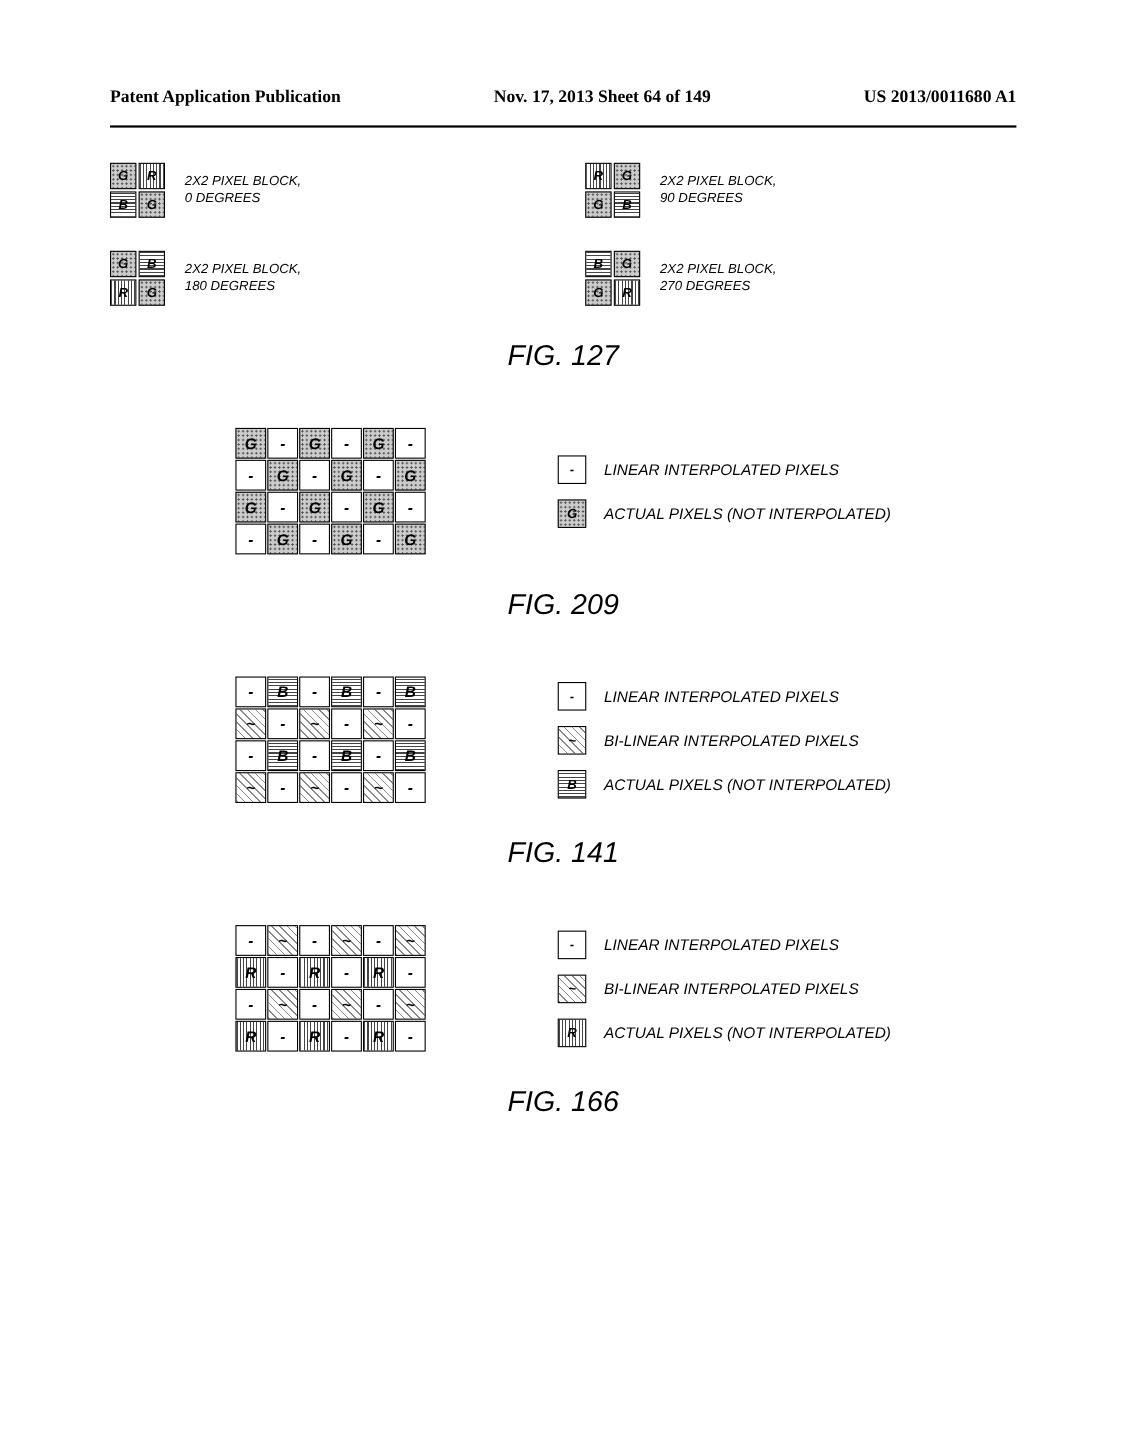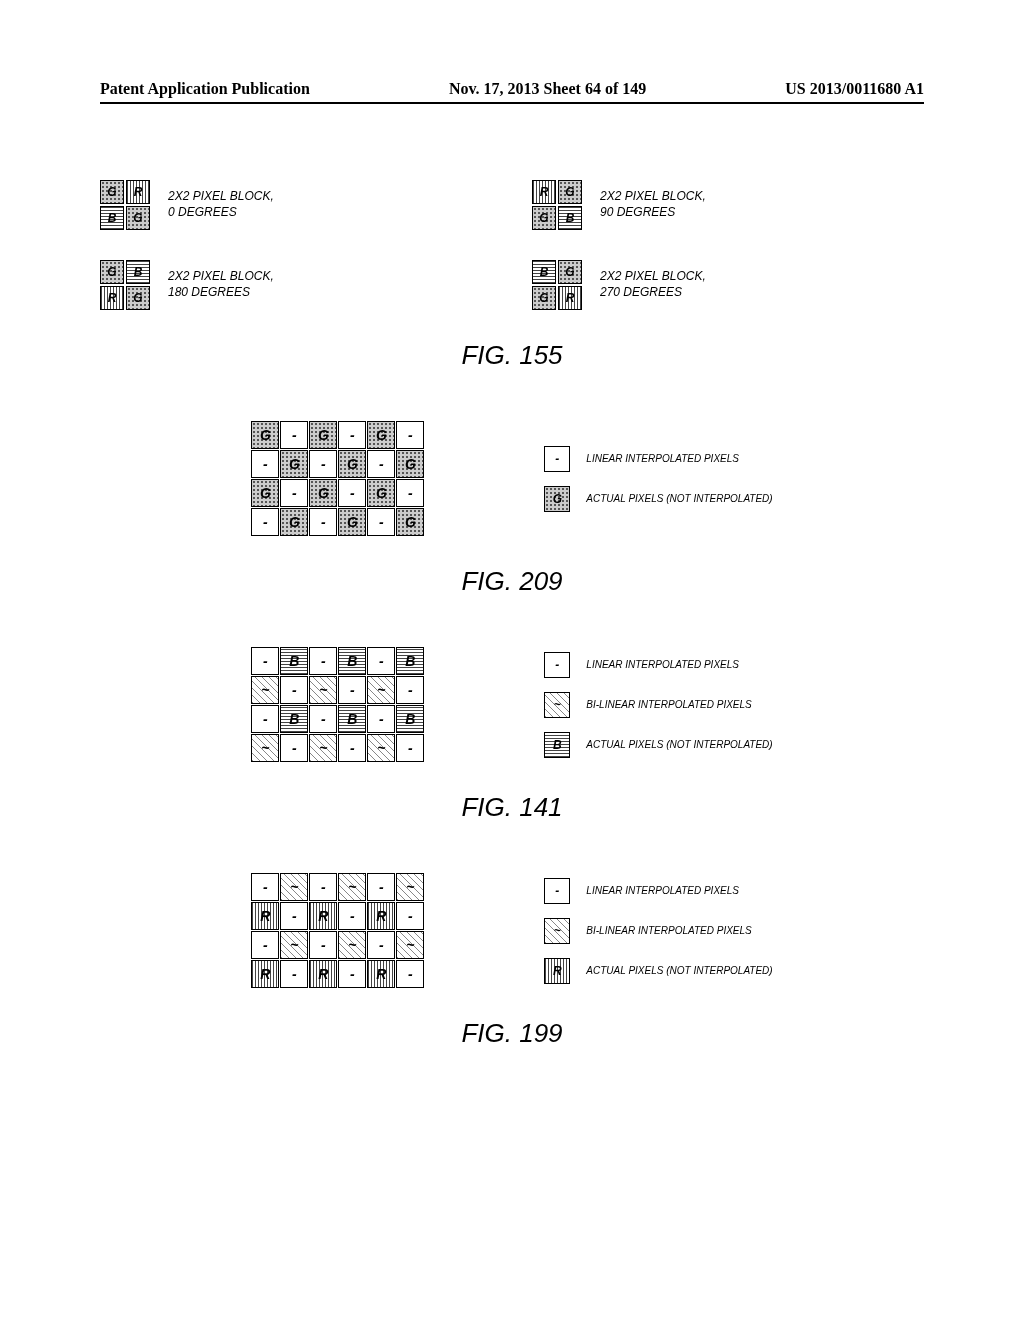--- a/index.html
+++ b/index.html
@@ -16,22 +16,22 @@
     box-sizing: border-box;
     padding: 80px 100px 60px 100px;
   }
   .header {
     display: flex;
     justify-content: space-between;
     font-family: "Times New Roman", serif;
     font-weight: bold;
     font-size: 16px;
     border-bottom: 2px solid #000;
-    padding-bottom: 4px;
-    margin-bottom: 76px;
+    padding-bottom: 16px;
+    margin-bottom: 32px;
     gap: 40px;
   }
   .section {
     margin-bottom: 50px;
   }
   .section-row {
     display: flex;
     align-items: flex-start;
     gap: 40px;
     justify-content: center;
@@ -108,21 +108,21 @@
     align-items: center;
     gap: 16px;
   }
   .legend-box {
     width: 26px;
     height: 26px;
   }
   .legend-label {
     font-family: "Comic Sans MS", cursive, sans-serif;
     font-style: italic;
-    font-size: 10px;
+    font-size: 14px;
   }
   .fig-flex {
     display: flex;
     align-items: center;
     justify-content: center;
     gap: 60px;
   }
 </style>
 </head>
 <body>
@@ -170,21 +170,21 @@
       <div class="block-group">
           <div class="two-by-two">
             <div class="cell horiz">B</div>
             <div class="cell dot">G</div>
             <div class="cell dot">G</div>
             <div class="cell vert">R</div>
           </div>
           <div class="block-label">2X2 PIXEL BLOCK,<br>270 DEGREES</div>
         </div>
     </div>
-    <div class="fig-caption">FIG. 155</div>
+    <div class="fig-caption">FIG. 127</div>
   </div>
 
   <div class="section">
     <div class="fig-flex">
       <div class="six-by-four">
           <div class="cell dot">
             <span class="tick">G</span>
           </div>
           <div class="cell plain">
             <span class="tick">-</span>
@@ -448,16 +448,16 @@
           <div class="legend-row">
             <div class="cell legend-box diag">~</div>
             <div class="legend-label">BI-LINEAR INTERPOLATED PIXELS</div>
           </div>
           <div class="legend-row">
             <div class="cell legend-box vert">R</div>
             <div class="legend-label">ACTUAL PIXELS (NOT INTERPOLATED)</div>
           </div>
         </div>
     </div>
-    <div class="fig-caption">FIG. 199</div>
+    <div class="fig-caption">FIG. 166</div>
   </div>
 
 </div>
 
 </body></html>

